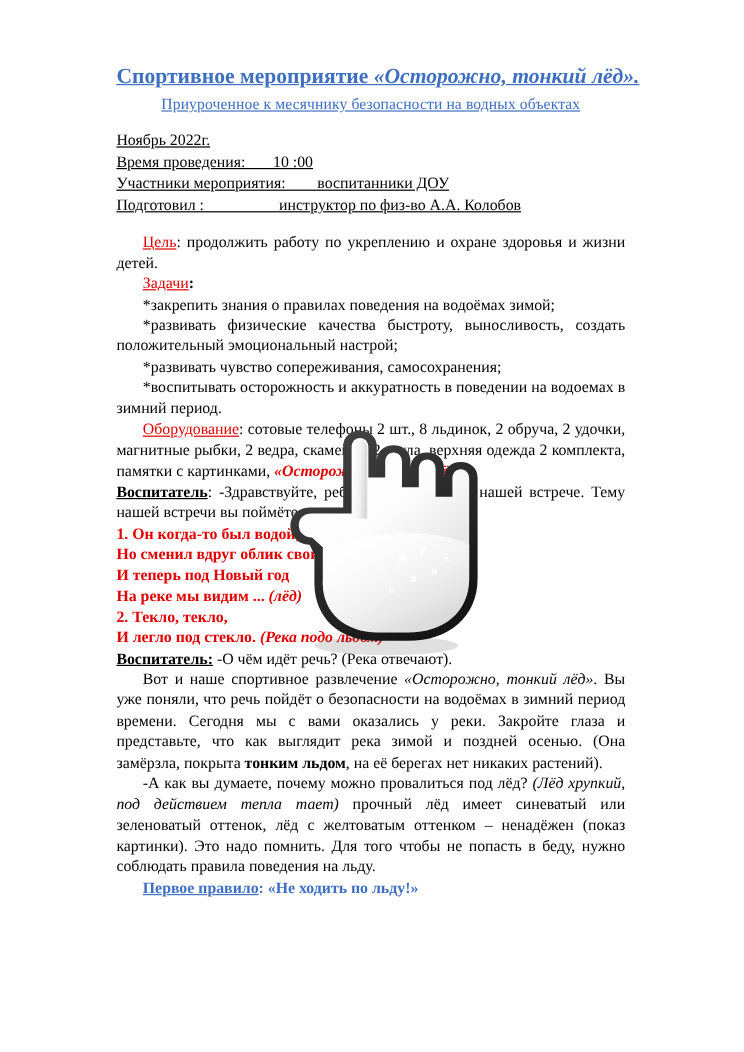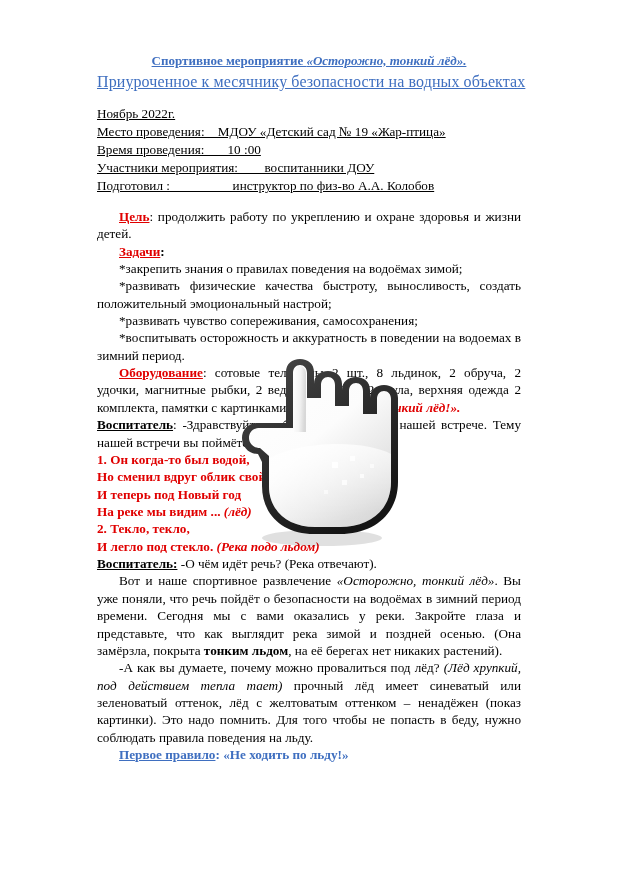--- a/index.html
+++ b/index.html
@@ -43,28 +43,28 @@
   .title-line1,
   .title-line2 {
     color: #3f6fc0;
     text-decoration: underline;
     font-weight: bold;
     display: block;
     white-space: nowrap;
   }
   .title-line1 {
     font-style: italic;
-    font-size: 13px;
+    font-size: 18px;
   }
   .title-line1 .plain {
     font-style: normal;
   }
   .title-line2 {
     font-weight: normal;
-    font-size: 16px;
+    font-size: 13px;
     margin-top: 2px;
     letter-spacing: .1px;
   }
 
   .meta {
     margin-bottom: 13px;
   }
   .meta .row {
     display: block;
     text-decoration: underline;
@@ -76,21 +76,21 @@
     margin: 0;
     text-align: justify;
     text-indent: 22px;
     line-height: 1.315;
   }
   p.flush {
     text-indent: 0;
   }
   .lbl-red {
     color: #e00000;
-    font-weight: bold;
+    font-weight: normal;
     text-decoration: underline;
   }
   .lbl-black {
     font-weight: bold;
     text-decoration: underline;
   }
   .lbl-blue {
     color: #3f6fc0;
     font-weight: bold;
     text-decoration: underline;
@@ -134,21 +134,20 @@
 
   <div class="doc">
 
     <div class="title-block">
       <span class="title-line1"><span class="plain">Спортивное мероприятие </span><span>«Осторожно, тонкий лёд».</span></span>
       <span class="title-line2">Приуроченное к месячнику безопасности на водных объектах</span>
     </div>
 
     <div class="meta">
       <span class="row">Ноябрь 2022г.</span>
-      <span class="row">Место проведения:    МДОУ «Детский сад № 19 «Жар-птица»</span>
       <span class="row">Время проведения:       10 :00</span>
       <span class="row">Участники мероприятия:        воспитанники ДОУ</span>
       <span class="row">Подготовил :                   инструктор по физ-во А.А. Колобов</span>
     </div>
 
     <p class="para"><span class="lbl-red">Цель</span><span>: продолжить работу по укреплению и охране здоровья и жизни детей.</span></p>
 
     <p class="para"><span class="lbl-red">Задачи</span><span class="b">:</span></p>
     <p class="para">*закрепить знания о правилах поведения на водоёмах зимой;</p>
     <p class="para">*развивать физические качества быстроту, выносливость, создать положительный эмоциональный настрой;</p>

